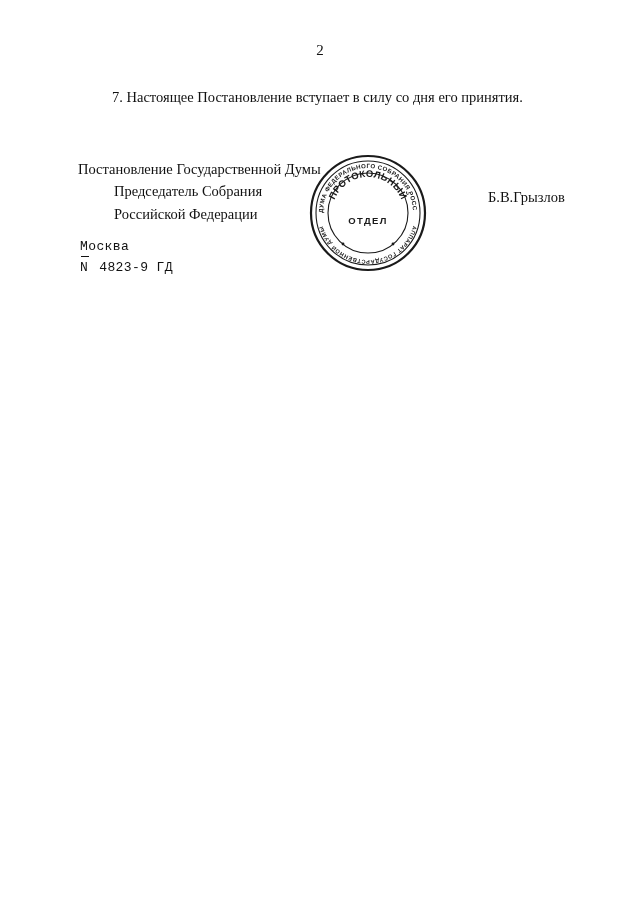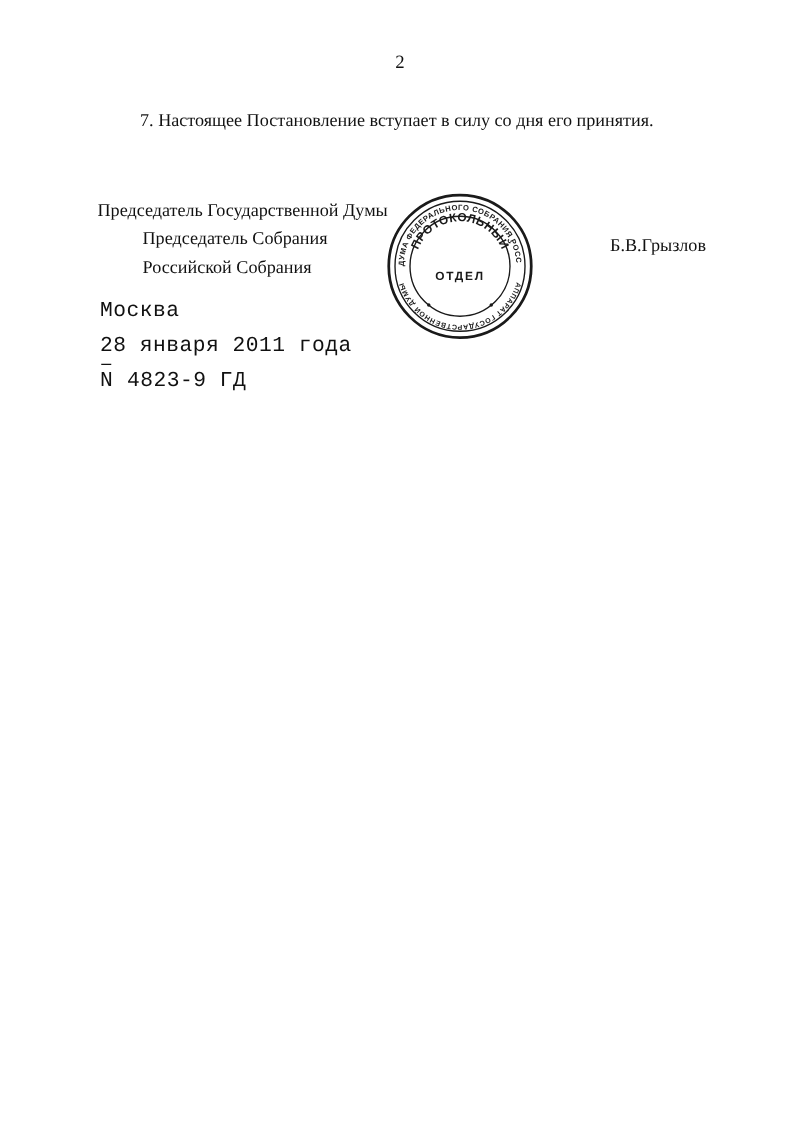--- a/index.html
+++ b/index.html
@@ -68,21 +68,21 @@
     left: 488px;
     font-size: 14.5px;
     font-family: "Liberation Serif", serif;
     white-space: nowrap;
   }
   .meta-block {
     position: absolute;
     top: 236px;
     left: 80px;
     font-family: "Liberation Mono", monospace;
-    font-size: 17px;
+    font-size: 13px;
     line-height: 1.65;
     letter-spacing: 0.4px;
   }
   .meta-line {
     margin: 0;
     white-space: nowrap;
   }
   .meta-num {
     position: relative;
   }
@@ -125,30 +125,29 @@
 </head>
 <body>
 
 <div class="page">
 
   <div class="page-number">2</div>
 
   <div class="clause">7. Настоящее Постановление вступает в силу со дня его принятия.</div>
 
   <div class="signature-block">
-    <p class="signature-line-1">Председатель Государственной Думы</p>
+    <p class="signature-line-1">Постановление Государственной Думы</p>
     <p class="signature-line-2">Председатель Собрания</p>
-    <p class="signature-line-3">Российской Собрания</p>
+    <p class="signature-line-3">Российской Федерации</p>
   </div>
 
   <div class="signer-name">Б.В.Грызлов</div>
 
   <div class="meta-block">
     <p class="meta-line">Москва</p>
-    <p class="meta-line">28 января 2011 года</p>
     <p class="meta-line meta-num"><span class="no-glyph"></span><span> 4823-9 ГД</span></p>
   </div>
 
   <div class="stamp">
     <svg width="122" height="122" viewBox="0 0 122 122" xmlns="http://www.w3.org/2000/svg">
       <defs>
         <path id="arcOuterTop" d="M 61,61 m -49,0 a 49,49 0 1,1 98,0" fill="none"></path>
         <path id="arcOuterTopPath" d="M 16,61 A 45,45 0 0 1 106,61" fill="none"></path>
         <path id="arcOuterBottomPath" d="M 108,61 A 47,47 0 0 1 14,61" fill="none"></path>
         <path id="arcInnerTopPath" d="M 25,61 A 36,36 0 0 1 97,61" fill="none"></path>

